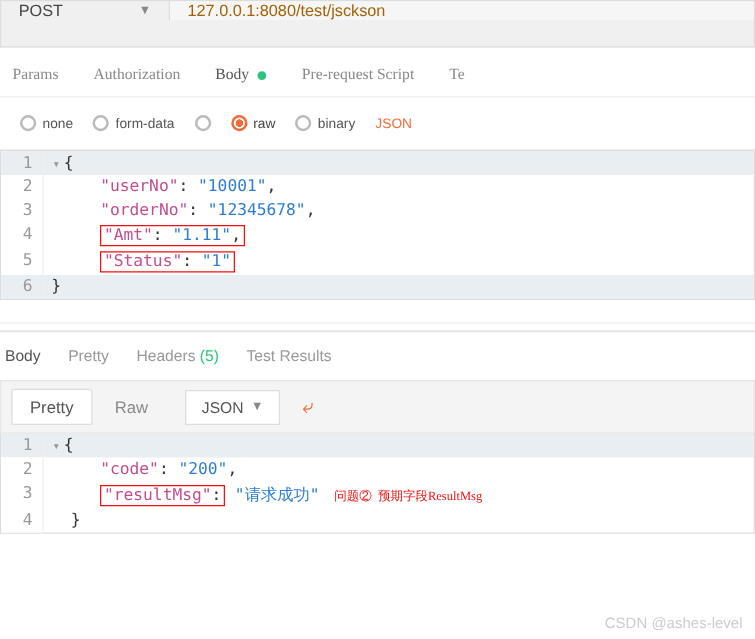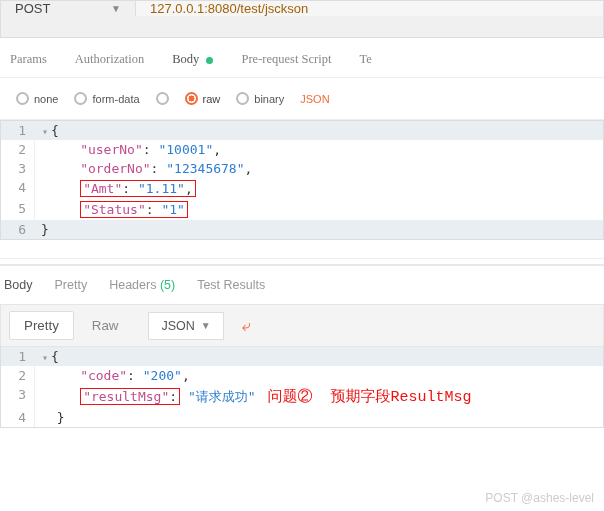--- a/index.html
+++ b/index.html
@@ -32,21 +32,21 @@
 .divider { height: 8px; background: #fff; border-top: 1px solid #eee; border-bottom: 2px solid #e8e8e8; margin-top: 18px; }
 .subtabs { display: flex; gap: 22px; padding: 12px 4px; font-size: 12.5px; }
 .subtab { color: #999; cursor: pointer; }
 .subtab.active { color: #555; }
 .subtab .count { color: #2ec27e; }
 .viewbar { display: flex; align-items: center; gap: 4px; background: #f4f4f4; padding: 6px 8px; border: 1px solid #e5e5e5; font-size: 12.5px; }
 .vbtn { padding: 6px 14px; color: #888; background: transparent; border: none; cursor: pointer; }
 .vbtn.active { background: #fff; border: 1px solid #ddd; color: #555; border-radius: 2px; }
 .vsel { display: flex; align-items: center; gap: 6px; padding: 6px 12px; background: #fff; border: 1px solid #ddd; margin-left: 12px; cursor: pointer; }
 .wrapicon { margin-left: 14px; color: #f26b3a; font-size: 16px; cursor: pointer; }
-.annot { color: #e11; font-family: Liberation Mono, monospace; font-size: 15px; margin-left: 4px; }
+.annot { color: #e11; font-family: Liberation Serif, serif; font-size: 10px; margin-left: 4px; }
 .watermark { position: absolute; right: 10px; bottom: 6px; color: #ccc; font-size: 12px; font-family: Arial; }
 .wrap { position: relative; width: 604px; height: 511px; overflow: hidden; }
 .fold { display:inline-block; width:8px; text-align:center; color:#999; font-size:10px; margin-right:2px; }
 </style>
 </head>
 <body>
 <div class="wrap">
 
 <div class="topbar">
   <div class="method">
@@ -153,14 +153,14 @@
   <div class="row">
         <div class="gut">3</div>
         <div class="ln">     <span class="redbox"><span class="tok-k">"resultMsg"</span><span class="tok-p">:</span></span> <span class="tok-s">"请求成功"</span> <span class="annot">问题②  预期字段ResultMsg</span></div>
       </div>
   <div class="row">
         <div class="gut">4</div>
         <div class="ln">  <span class="tok-p">}</span></div>
       </div>
 </div>
 
-<div class="watermark">POST @ashes-level</div>
+<div class="watermark">CSDN @ashes-level</div>
 </div>
 
 </body></html>

